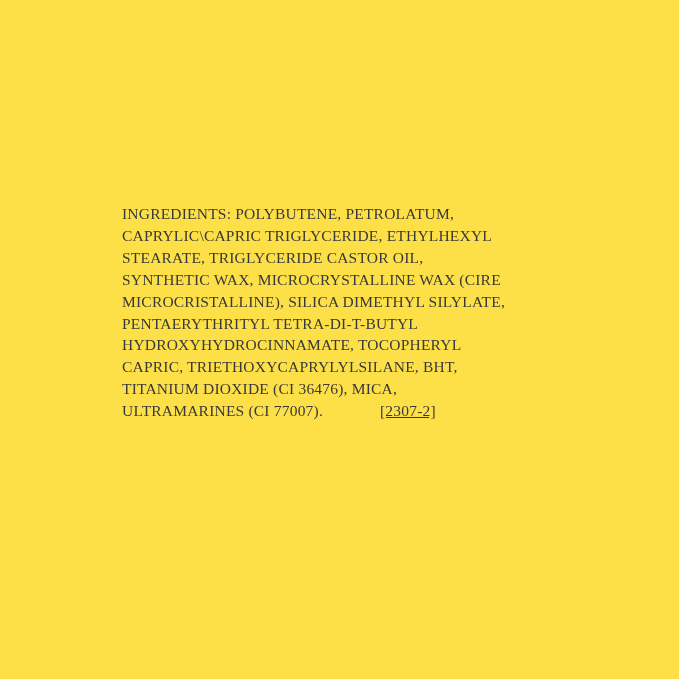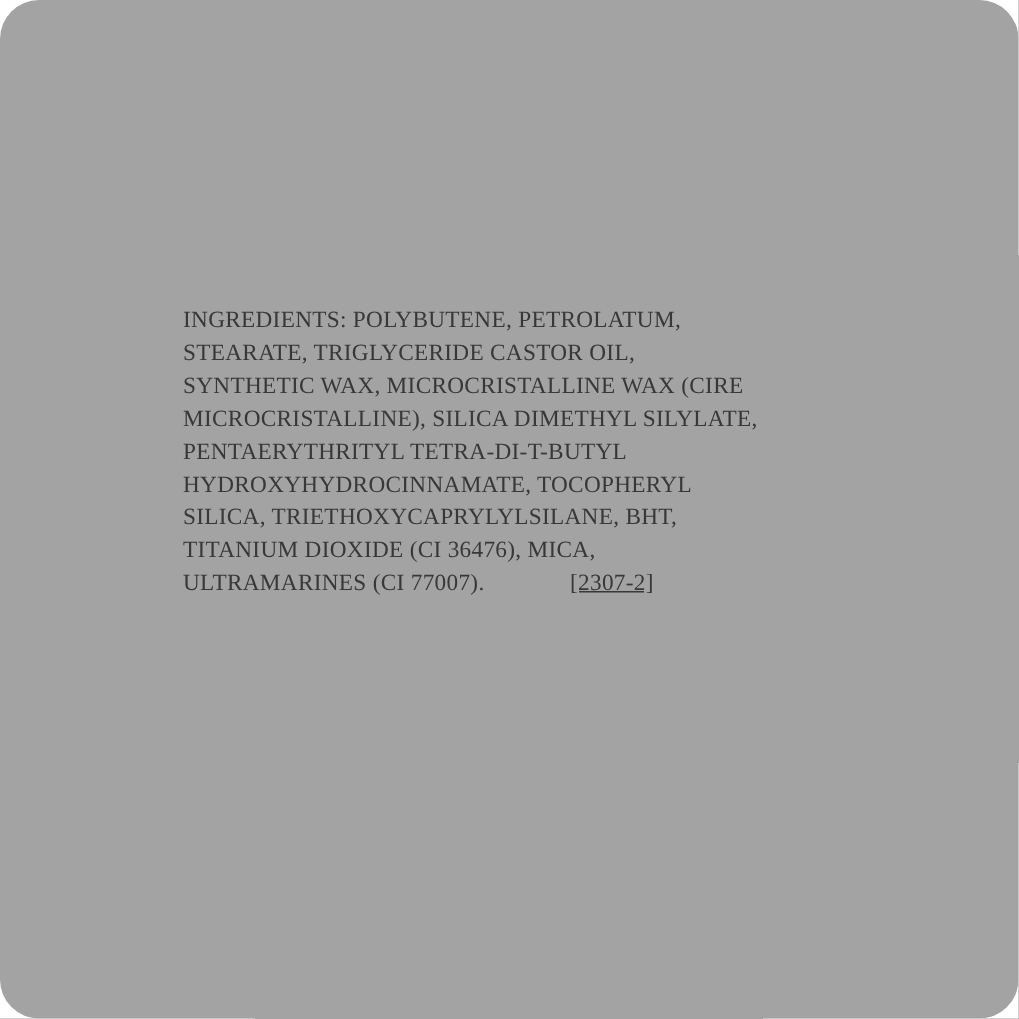--- a/index.html
+++ b/index.html
@@ -10,22 +10,21 @@
     width: 679px;
     height: 679px;
     background: #ffffff;
     position: relative;
     overflow: hidden;
     font-family: "Liberation Serif", serif;
   }
   .page {
     position: absolute;
     inset: 0;
-    background: #a3a3a3;
-    border-radius: 26px;
+    background: #fde047;
   }
   .text-block {
     position: absolute;
     left: 122px;
     top: 203px;
     width: 460px;
     color: #383838;
     font-size: 15.5px;
     line-height: 21.9px;
     letter-spacing: 0.2px;
@@ -39,22 +38,23 @@
     margin-left: 57px;
     text-decoration: underline;
   }
 </style>
 </head>
 <body>
 
 <div class="page">
   <div class="text-block">
     <div class="line">INGREDIENTS: POLYBUTENE, PETROLATUM,</div>
+    <div class="line">CAPRYLIC\CAPRIC TRIGLYCERIDE, ETHYLHEXYL</div>
     <div class="line">STEARATE, TRIGLYCERIDE CASTOR OIL,</div>
-    <div class="line">SYNTHETIC WAX, MICROCRISTALLINE WAX (CIRE</div>
+    <div class="line">SYNTHETIC WAX, MICROCRYSTALLINE WAX (CIRE</div>
     <div class="line">MICROCRISTALLINE), SILICA DIMETHYL SILYLATE,</div>
     <div class="line">PENTAERYTHRITYL TETRA-DI-T-BUTYL</div>
     <div class="line">HYDROXYHYDROCINNAMATE, TOCOPHERYL</div>
-    <div class="line">SILICA, TRIETHOXYCAPRYLYLSILANE, BHT,</div>
+    <div class="line">CAPRIC, TRIETHOXYCAPRYLYLSILANE, BHT,</div>
     <div class="line">TITANIUM DIOXIDE (CI 36476), MICA,</div>
     <div class="line last-line"><span>ULTRAMARINES (CI 77007).</span><span class="code">[2307-2]</span></div>
   </div>
 </div>
 
 </body></html>

